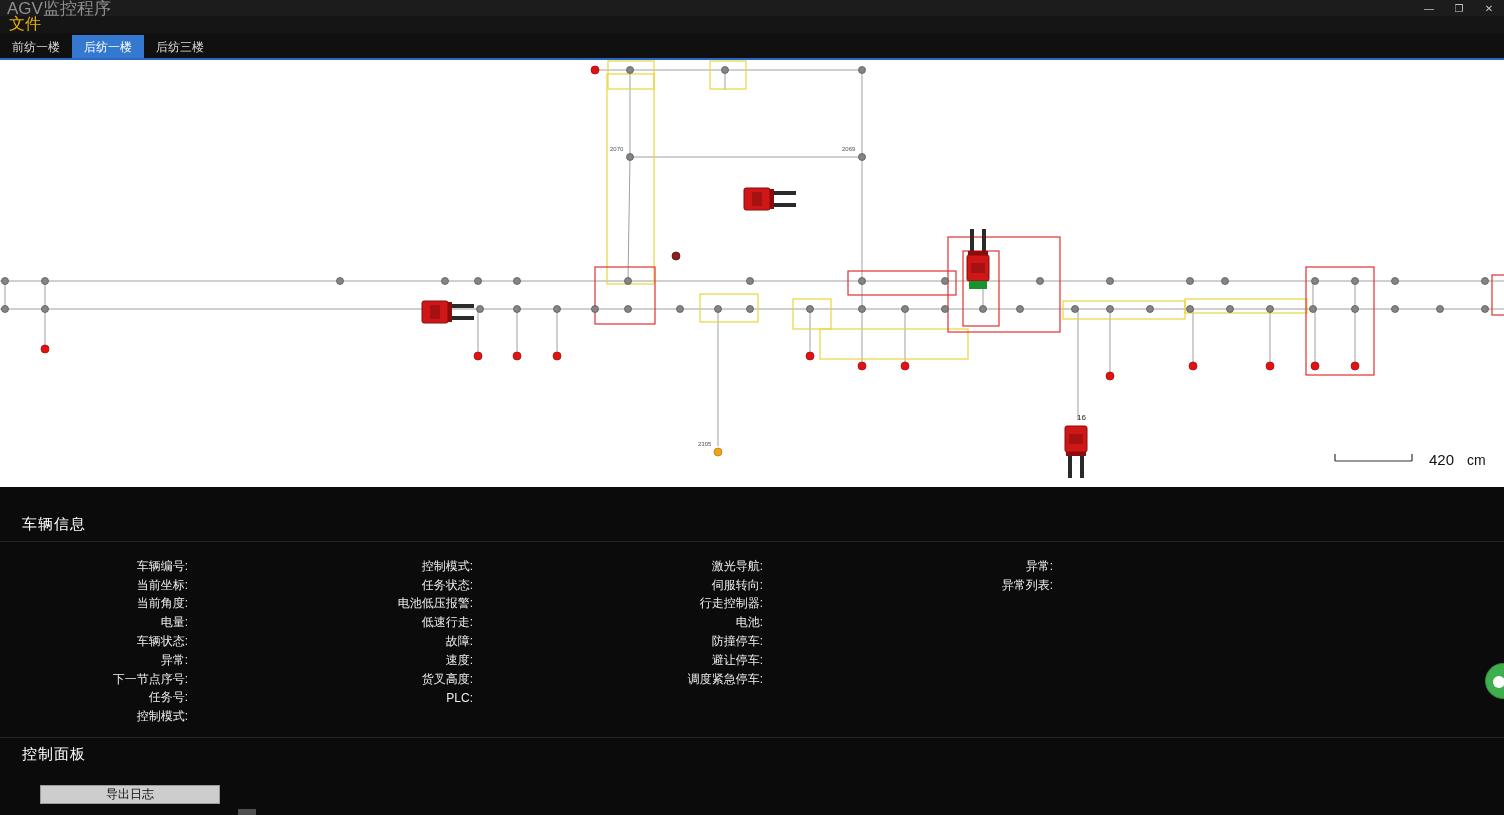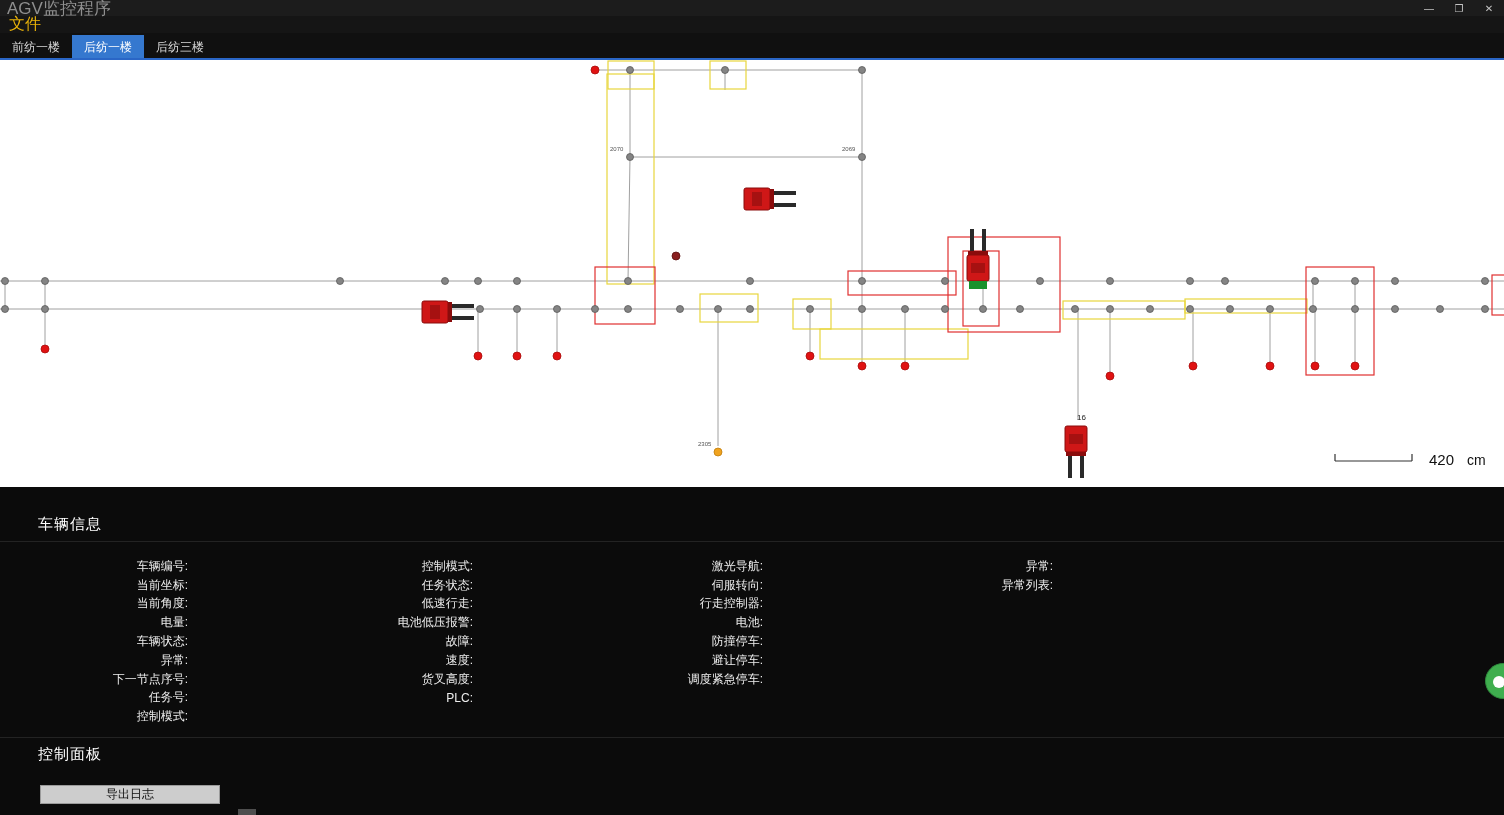--- a/index.html
+++ b/index.html
@@ -19,21 +19,21 @@
   .tab { padding:0 12px; font-size:12px; color:#d8d8d8; display:flex; align-items:center; }
   .tab.active { background:#3578cf; color:#ffffff; }
   .tab-underline { position:absolute; left:0; right:0; bottom:0; height:2px; background:#2a66c6; }
 
   
   .map-area { height:427px; background:#ffffff; position:relative; }
   .map-area svg { position:absolute; left:0; top:0; }
 
   
   .bottom-panel { position:relative; height:328px; background:#0b0b0b; color:#ededed; }
-  .section-title { position:absolute; left:38px; font-size:15px; color:#ffffff; letter-spacing:1px; }
+  .section-title { position:absolute; left:22px; font-size:15px; color:#ffffff; letter-spacing:1px; }
   #vehicle-info-title { top:28px; }
   #control-panel-title { top:258px; }
   .divider { position:absolute; left:0; right:0; height:1px; background:#232323; }
   #divider-1 { top:54px; }
   #divider-2 { top:250px; }
   #info-columns { position:absolute; left:0; top:70px; width:1504px; }
   .info-col { position:absolute; top:0; }
   .info-col:nth-child(1){ left:0;    width:228px; }
   .info-col:nth-child(2){ left:233px; width:280px; }
   .info-col:nth-child(3){ left:523px; width:280px; }
@@ -276,25 +276,25 @@
       <div class="info-col">
         <div class="info-row">
           <span class="info-label">控制模式:</span>
           <span class="info-value"></span>
         </div>
         <div class="info-row">
           <span class="info-label">任务状态:</span>
           <span class="info-value"></span>
         </div>
         <div class="info-row">
+          <span class="info-label">电池低压报警:</span>
+          <span class="info-value"></span>
+        </div>
+        <div class="info-row">
           <span class="info-label">低速行走:</span>
-          <span class="info-value"></span>
-        </div>
-        <div class="info-row">
-          <span class="info-label">电池低压报警:</span>
           <span class="info-value"></span>
         </div>
         <div class="info-row">
           <span class="info-label">故障:</span>
           <span class="info-value"></span>
         </div>
         <div class="info-row">
           <span class="info-label">速度:</span>
           <span class="info-value"></span>
         </div>

